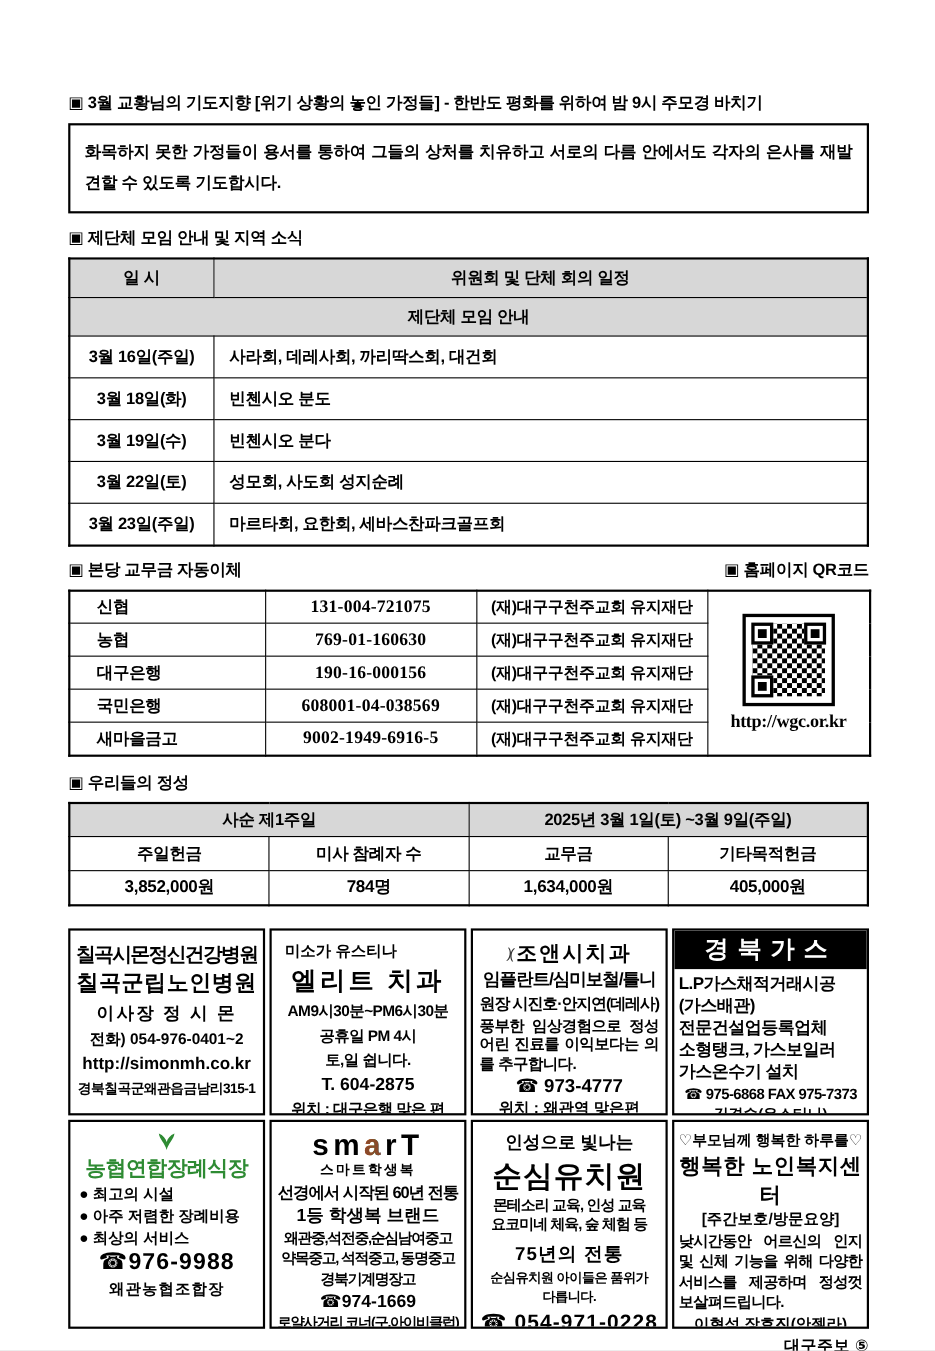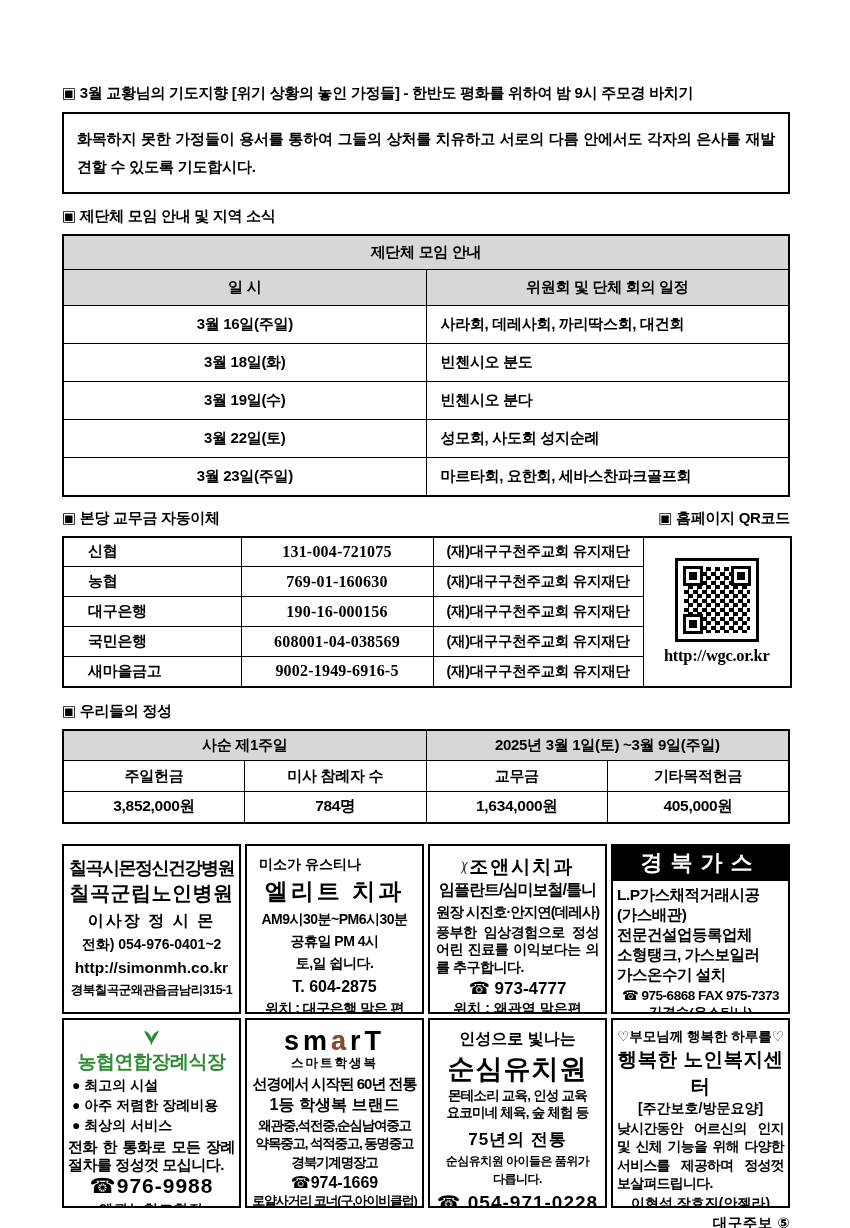--- a/index.html
+++ b/index.html
@@ -111,25 +111,25 @@
   <div class="content">
 
     <div class="sec-heading">▣ 3월 교황님의 기도지향 [위기 상황의 놓인 가정들] - 한반도 평화를 위하여 밤 9시 주모경 바치기</div>
     <div class="prayer-box">화목하지 못한 가정들이 용서를 통하여 그들의 상처를 치유하고 서로의 다름 안에서도 각자의 은사를 재발견할 수 있도록 기도합시다.</div>
 
     <div class="sec-heading" style="margin-top:13px;">▣ 제단체 모임 안내 및 지역 소식</div>
 
     <table class="tbl meet-tbl">
       <tbody>
           <tr>
-        <td class="gray title-cell" colspan="2">제단체 모임 안내</td>
-      </tr>
-      <tr>
         <td class="gray hdr-cell" style="width:131px;">일 시</td>
         <td class="gray hdr-cell">위원회 및 단체 회의 일정</td>
+      </tr>
+      <tr>
+        <td class="gray title-cell" colspan="2">제단체 모임 안내</td>
       </tr>
       <tr>
         <td class="date">3월 16일(주일)</td>
         <td class="events">사라회, 데레사회, 까리딱스회, 대건회</td>
       </tr>
       <tr>
         <td class="date">3월 18일(화)</td>
         <td class="events">빈첸시오 분도</td>
       </tr>
       <tr>
@@ -264,21 +264,20 @@
       <div class="ad r2">
         <div class="fun-title">
           <svg width="19" height="19" viewBox="0 0 24 24">
               <path d="M12 22 C10 14 4 10 3 3 C8 5 11 9 12 13 C13 9 16 5 21 3 C20 10 14 14 12 22Z" fill="#2e8b33"></path>
             </svg>
           <span>농협연합장례식장</span>
         </div>
         <div class="fun-bullet">● 최고의 시설</div>
         <div class="fun-bullet">● 아주 저렴한 장례비용</div>
         <div class="fun-bullet">● 최상의 서비스</div>
-        <div class="fun-desc">전화 한 통화로 모든 장례 절차를 정성껏 모십니다.</div>
         <div class="fun-tel">☎976-9988</div>
         <div class="fun-foot">
 
           <div class="names">
             <div>왜관농협조합장</div>
 
           </div>
         </div>
       </div>
 

